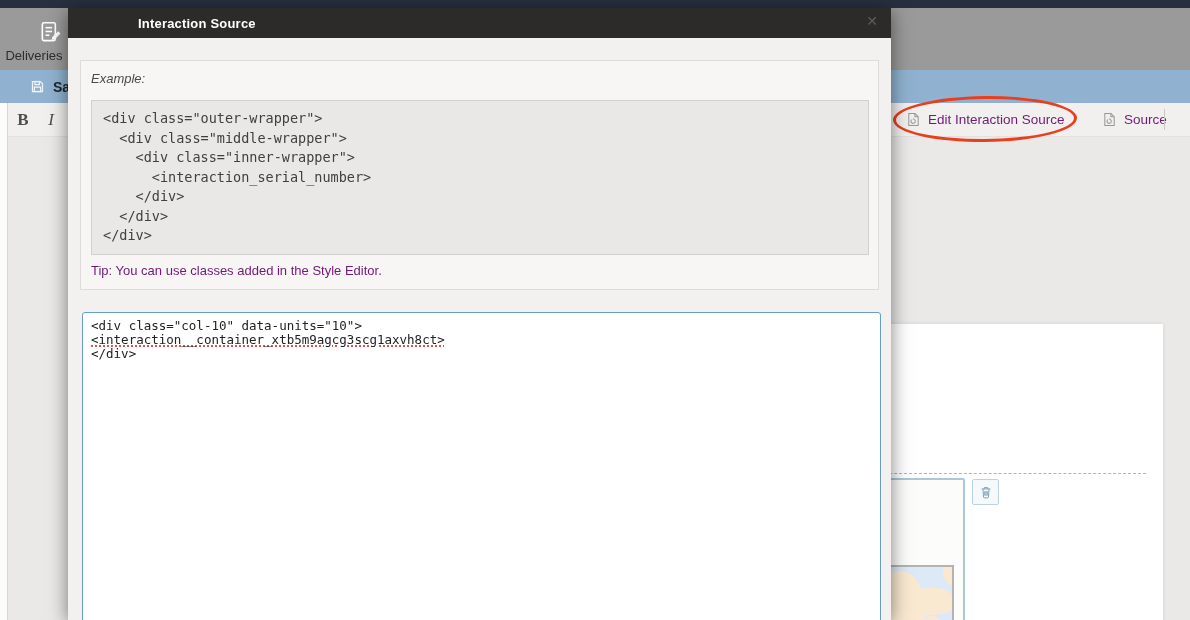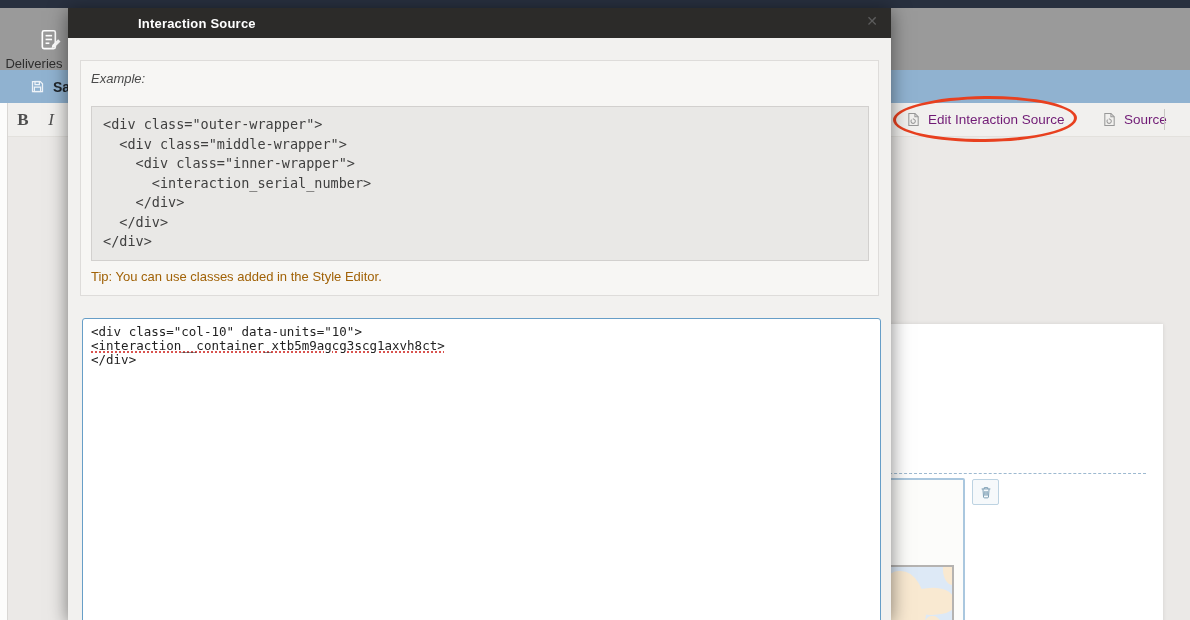--- a/index.html
+++ b/index.html
@@ -10,21 +10,21 @@
     --map-land:#f9e9d1;
   }
   *{margin:0;padding:0;box-sizing:border-box;}
   html,body{background:#777;}
   body{font-family:"Liberation Sans",sans-serif;}
   .app{position:relative;width:1190px;height:620px;overflow:hidden;background:var(--canvas-bg);}
 
   
   .topbar{position:absolute;left:0;top:0;width:1190px;height:8px;background:var(--navbar-dark);z-index:1;}
   .header-band{position:absolute;left:0;top:8px;width:1190px;height:62px;background:var(--header-gray);z-index:1;}
-  .deliveries-tab{position:absolute;left:0;top:8px;width:51px;height:62px;cursor:pointer;}
+  .deliveries-tab{position:absolute;left:0;top:0;width:51px;height:62px;cursor:pointer;}
   .deliveries-tab svg{position:absolute;left:38px;top:11px;}
   .deliveries-label{position:absolute;left:0;top:40px;width:68px;text-align:center;font-size:13px;color:#2e2e2e;}
 
   .blue-toolbar{position:absolute;left:0;top:70px;width:1190px;height:33px;background:var(--toolbar-blue);z-index:1;}
   .save-button{position:absolute;left:24px;top:0;height:33px;display:flex;align-items:center;gap:8px;cursor:pointer;padding:0 6px;}
   .save-label{font-size:14px;font-weight:700;color:#20262b;}
 
   .format-toolbar{position:absolute;left:0;top:103px;width:1190px;height:34px;background:var(--toolbar-light);border-bottom:1px solid #e3e1dd;z-index:1;}
   .fmt-btn{position:absolute;top:0;height:33px;width:26px;text-align:center;line-height:33px;font-family:"Liberation Serif",serif;font-size:17px;color:#4f4f4f;cursor:pointer;}
   .fmt-bold{left:10px;font-weight:700;}
@@ -53,23 +53,23 @@
 
   
   .red-annotation{position:absolute;left:893px;top:96px;width:184px;height:46px;border:3px solid var(--annotation-red);border-radius:50%;transform:rotate(-0.6deg);z-index:6;pointer-events:none;}
 
   
   .modal{position:absolute;left:68px;top:8px;width:823px;height:612px;background:var(--modal-body);box-shadow:0 3px 18px rgba(0,0,0,0.5);z-index:10;overflow:hidden;}
   .modal-header{position:relative;height:30px;background:var(--modal-header);display:flex;align-items:center;padding-left:48px;}
   .modal-title{margin-left:22px;font-size:13px;font-weight:700;color:#ffffff;letter-spacing:.2px;}
   .modal-close{position:absolute;right:13px;top:6px;font-size:14px;color:#5c5c5c;cursor:pointer;line-height:1;}
   .example-panel{margin:22px 12px 0 12px;background:#f7f6f4;border:1px solid #dedcda;padding:10px 9px 11px 10px;}
-  .example-label{font-size:13px;font-style:italic;color:#4b4b4b;margin-bottom:20px;}
+  .example-label{font-size:13px;font-style:italic;color:#4b4b4b;margin-bottom:14px;}
   .example-code{background:var(--code-block-bg);border:1px solid #d2d0ce;padding:8px 11px;font-family:"DejaVu Sans Mono",monospace;font-size:13.5px;line-height:19.5px;color:#404040;white-space:pre;}
-  .tip-text{margin-top:8px;font-size:13px;color:#a16207;}
+  .tip-text{margin-top:8px;font-size:13px;color:#701a75;}
   .source-editor{margin:22px 10px 0 14px;height:360px;background:#ffffff;border:1px solid var(--textarea-border);border-radius:3px;padding:6px 8px;font-family:"DejaVu Sans Mono",monospace;font-size:12.5px;line-height:14px;color:#222;cursor:text;}
   .source-editor div{white-space:pre;}
   .misspelled{text-decoration:underline dotted #d9534f;text-decoration-thickness:2px;text-underline-offset:2px;}
 </style>
 </head>
 <body>
 
 <div class="app">
 
   <div class="topbar"></div>

